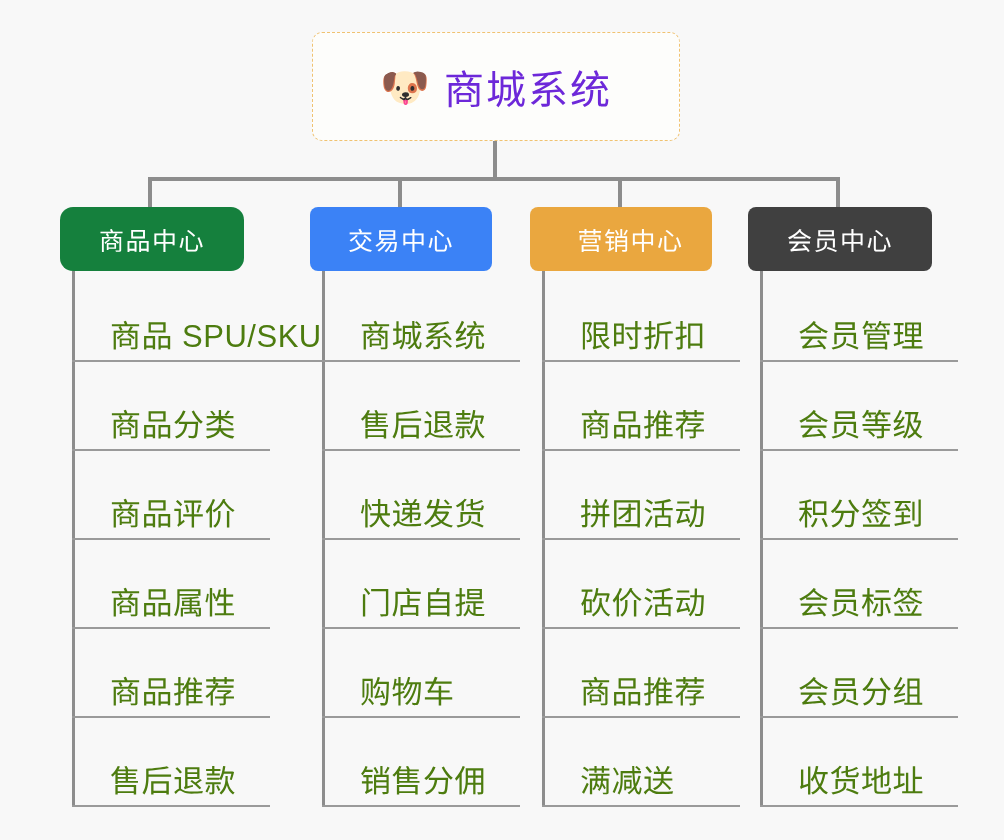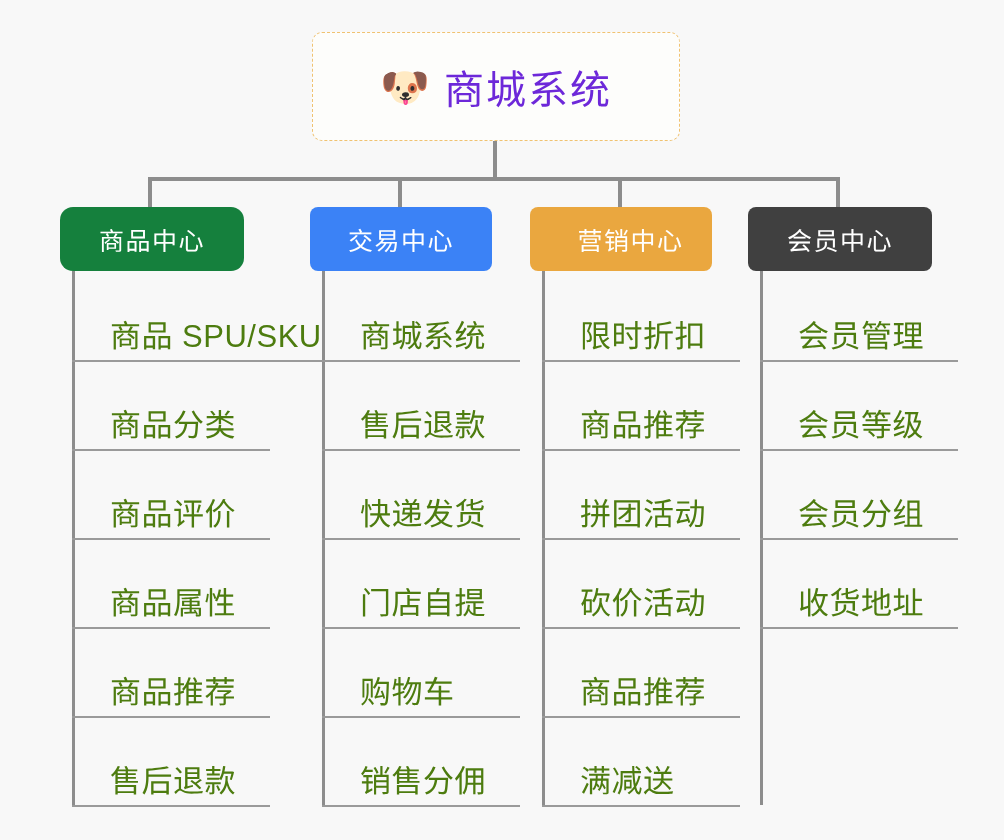--- a/index.html
+++ b/index.html
@@ -226,20 +226,26 @@
         <div class="branch-head" style="background: #404040; width: 184px;">会员中心</div>
         <div class="leaf-list">
           <div class="leaf-trunk" style="background: rgb(141, 141, 141); height: 534px;"></div>
           <div class="leaf">
             <div class="leaf-inner"><span class="leaf-label">会员管理</span></div>
           </div>
           <div class="leaf">
             <div class="leaf-inner"><span class="leaf-label">会员等级</span></div>
           </div>
           <div class="leaf">
+            <div class="leaf-inner"><span class="leaf-label">积分签到</span></div>
+          </div>
+          <div class="leaf">
+            <div class="leaf-inner"><span class="leaf-label">会员标签</span></div>
+          </div>
+          <div class="leaf">
             <div class="leaf-inner"><span class="leaf-label">会员分组</span></div>
           </div>
           <div class="leaf">
             <div class="leaf-inner"><span class="leaf-label">收货地址</span></div>
           </div>
         </div>
       </div>
     </div>
 </div>
 

